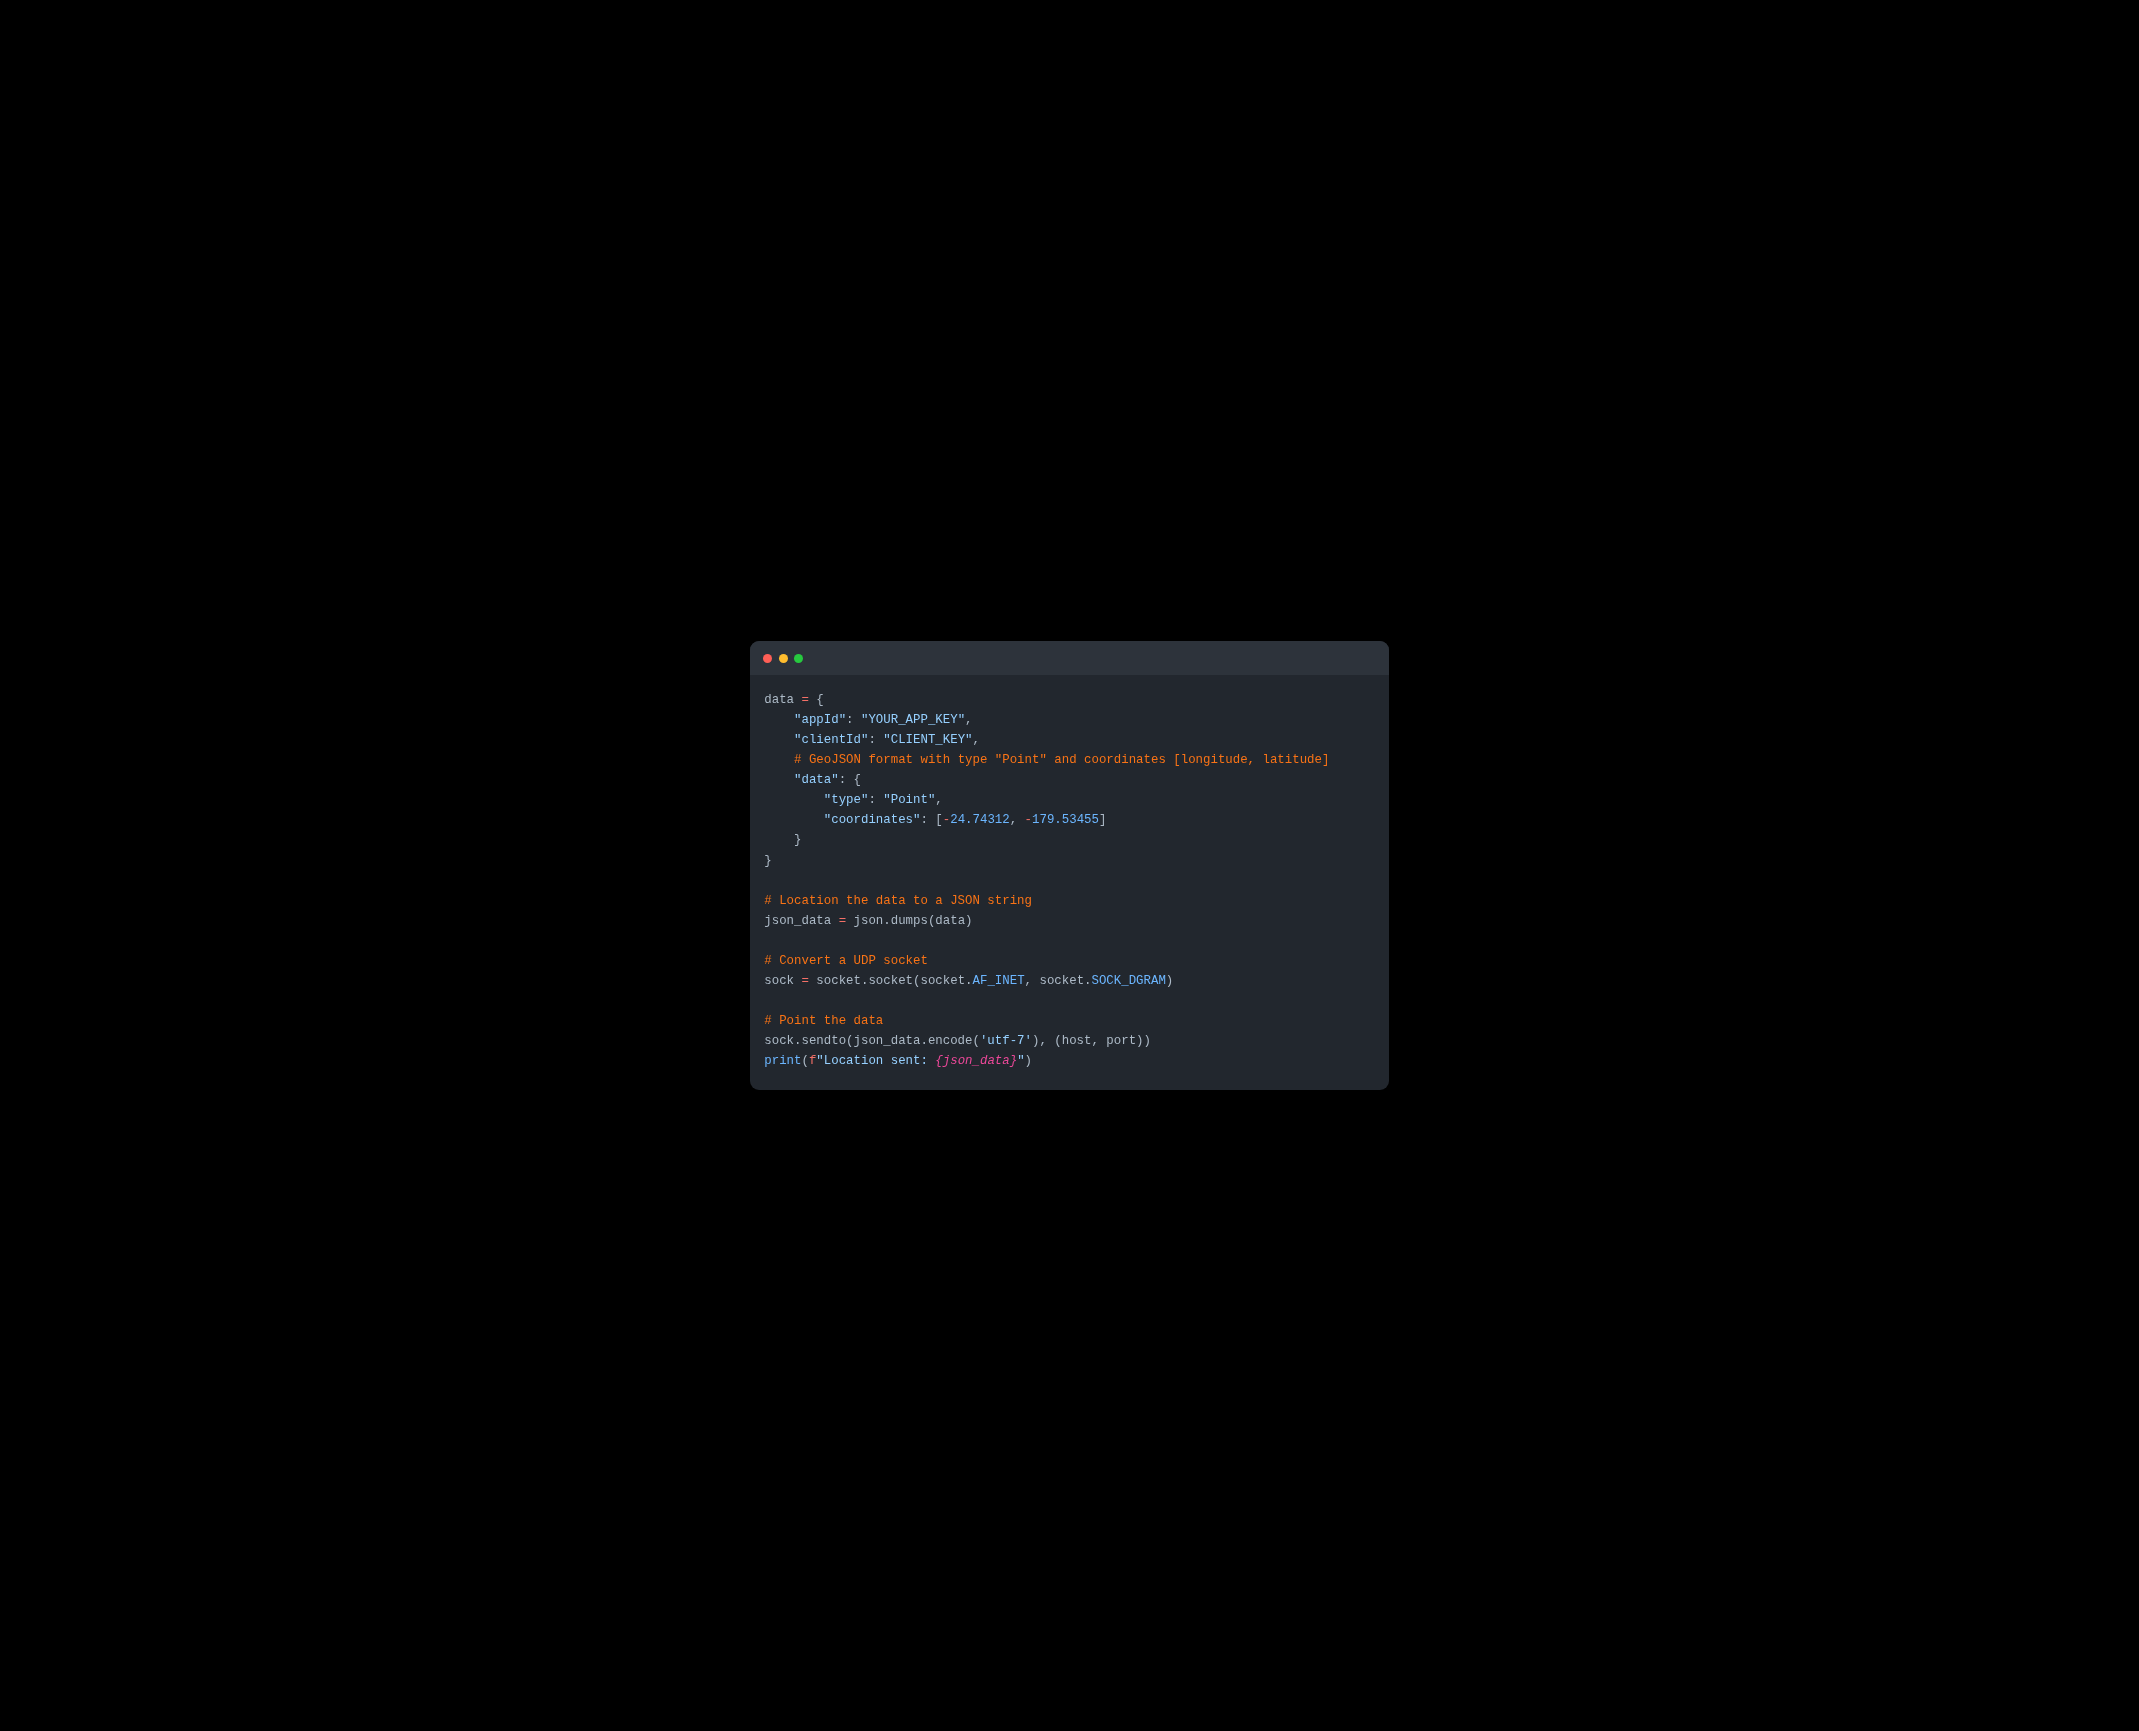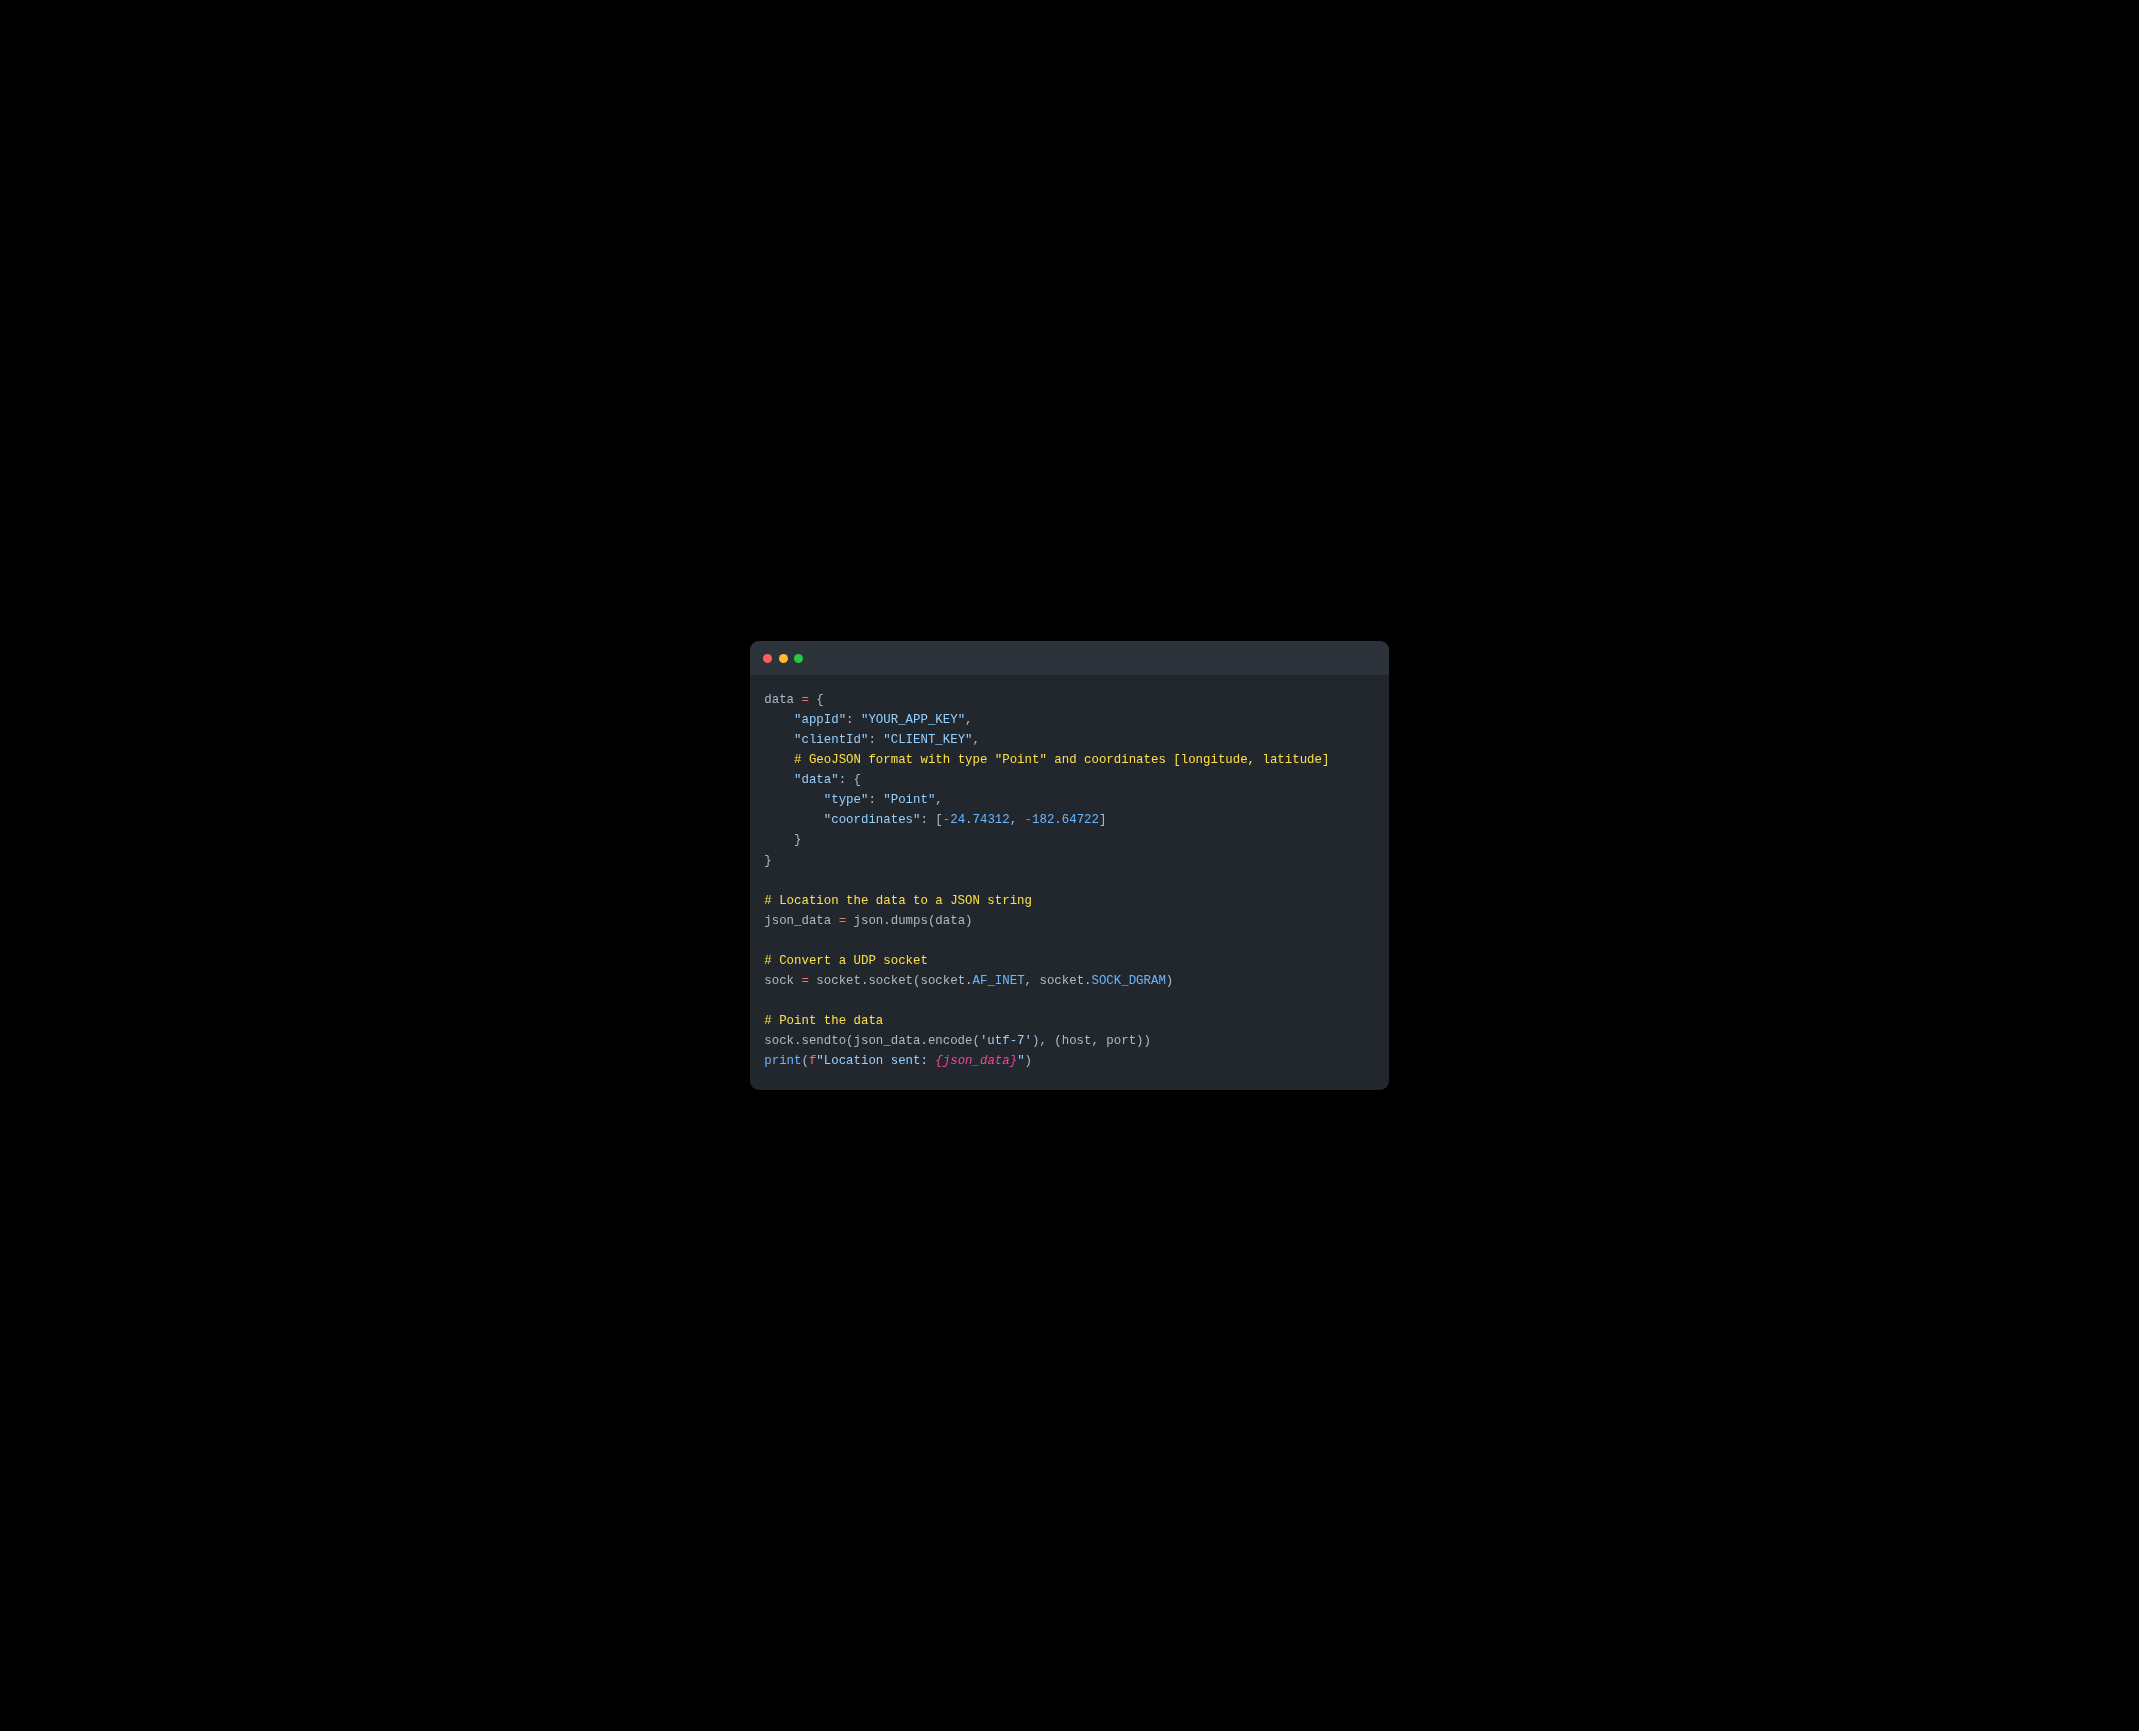--- a/index.html
+++ b/index.html
@@ -38,41 +38,41 @@
       padding: 14.3px 14.3px 18px 14.3px;
       font-family: "SFMono-Regular", Consolas, "Liberation Mono", Menlo, monospace;
       font-size: 12.4px;
       line-height: 1.62;
       color: #adbac7;
       white-space: pre;
       overflow-x: auto;
     }
     .kw { color: #f47067; }
     .str { color: #96d0ff; }
-    .com { color: #fde047; }
+    .com { color: #f97316; }
     .const { color: #6cb6ff; }
     .fstr-var { color: #ec4899; font-style: italic; }
     .builtin { color: #6cb6ff; }
   </style>
 </head>
 <body>
 
 <div class="window">
   <div class="titlebar">
     <div class="traffic-light tl-red"></div>
     <div class="traffic-light tl-yellow"></div>
     <div class="traffic-light tl-green"></div>
   </div>
   <div class="code" id="code-block">data <span class="kw">=</span> {
     <span class="str">"appId"</span>: <span class="str">"YOUR_APP_KEY"</span>,
     <span class="str">"clientId"</span>: <span class="str">"CLIENT_KEY"</span>,
     <span class="com"># GeoJSON format with type "Point" and coordinates [longitude, latitude]</span>
     <span class="str">"data"</span>: {
         <span class="str">"type"</span>: <span class="str">"Point"</span>,
-        <span class="str">"coordinates"</span>: [<span class="kw">-</span><span class="const">24.74312</span>, <span class="kw">-</span><span class="const">182.64722</span>]
+        <span class="str">"coordinates"</span>: [<span class="kw">-</span><span class="const">24.74312</span>, <span class="kw">-</span><span class="const">179.53455</span>]
     }
 }
 
 <span class="com"># Location the data to a JSON string</span>
 json_data <span class="kw">=</span> json.dumps(data)
 
 <span class="com"># Convert a UDP socket</span>
 sock <span class="kw">=</span> socket.socket(socket.<span class="const">AF_INET</span>, socket.<span class="const">SOCK_DGRAM</span>)
 
 <span class="com"># Point the data</span>

